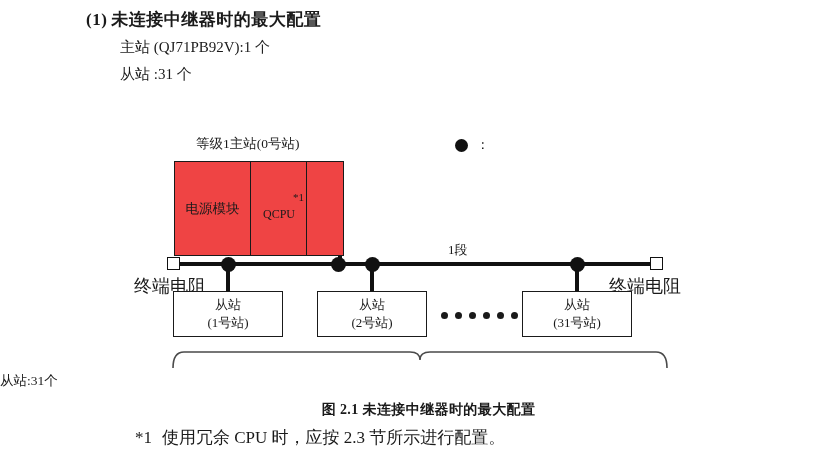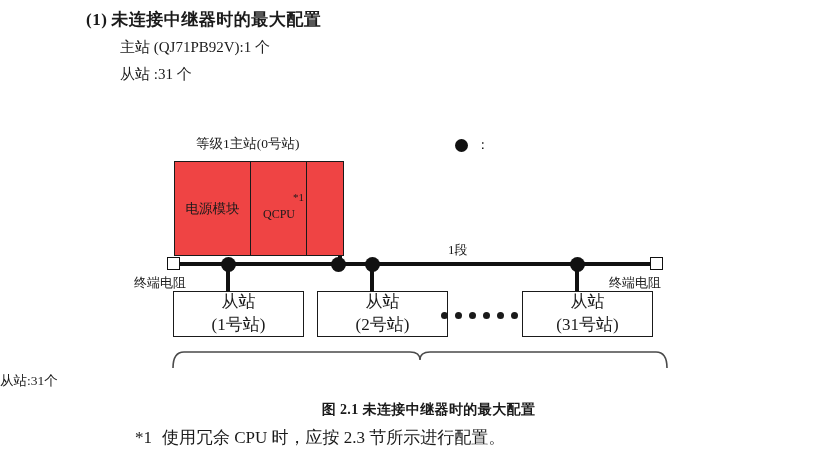--- a/index.html
+++ b/index.html
@@ -126,42 +126,42 @@
     border-radius: 50%;
     background: #111;
   }
   .term-res {
     width: 13px; height: 13px;
     border: 1.8px solid #111;
     background: #fff;
     box-sizing: border-box;
   }
   .term-label {
-    font-size: 13px;
+    font-size: 18px;
     white-space: nowrap;
   }
 
   
   #seg-label {
     left: 448px; top: 241px;
     font-size: 13px;
     white-space: nowrap;
   }
 
   
   .slave-box {
     border: 1.6px solid #1a1a1a;
     box-sizing: border-box;
     background: #fff;
-    width: 131px; height: 46px;
+    width: 110px; height: 46px;
     display: flex;
     flex-direction: column;
     align-items: center;
     justify-content: center;
-    font-size: 17px;
+    font-size: 13px;
     line-height: 1.35;
   }
 
   
   #ellipsis {
     left: 441px; top: 312px;
     display: flex;
     gap: 7px;
     align-items: center;
   }

